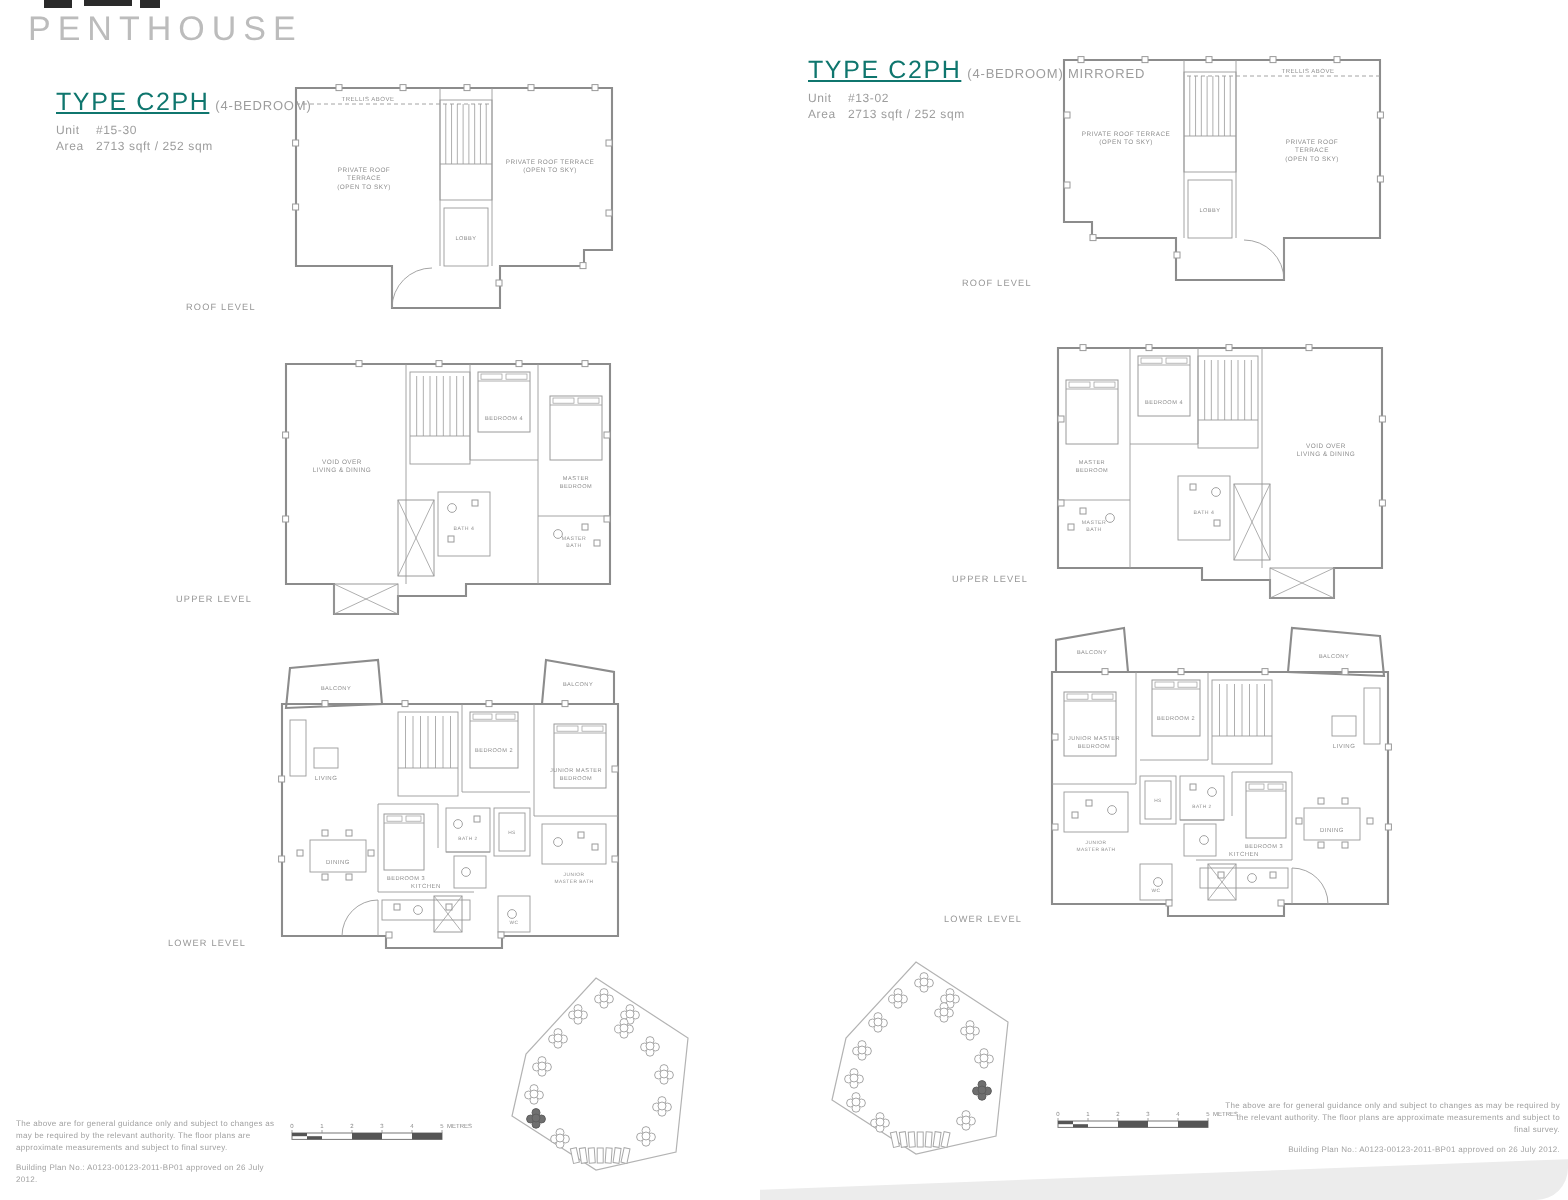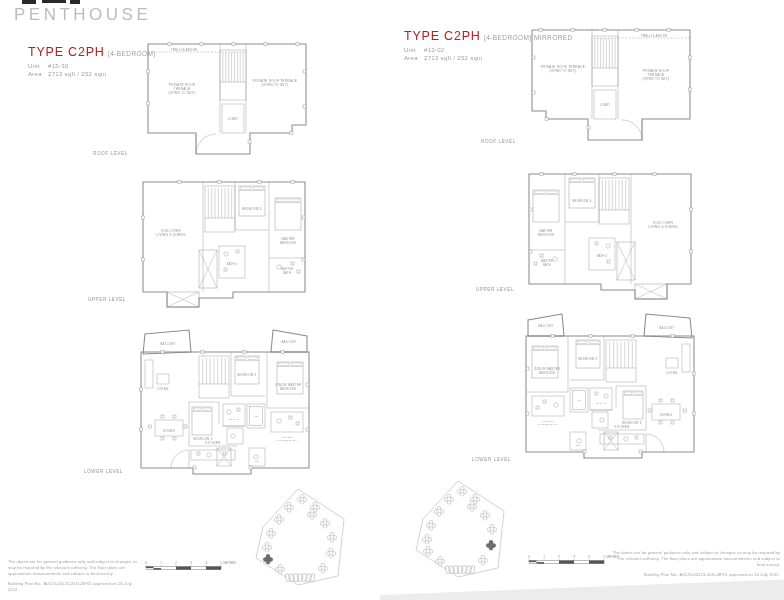--- a/index.html
+++ b/index.html
@@ -1,22 +1,22 @@
 <!DOCTYPE html>
 <html><head>
 <meta charset="utf-8">
 <style>
   html,body{margin:0;padding:0;background:#fff;}
   .page{position:relative;width:784px;height:600px;background:#ffffff;overflow:hidden;
-        font-family:"Liberation Sans",sans-serif;}
+        font-family:"Liberation Sans",sans-serif;border-radius:16px;}
   .abs{position:absolute;}
   .page-title{font-size:17px;color:#bcbcbc;letter-spacing:3.5px;font-weight:400;}
   .scan-mark{background:#2a2a2a;}
   .type-line{white-space:nowrap;}
-  .type-title{font-size:12.5px;color:#b91c1c;letter-spacing:.8px;}
+  .type-title{font-size:12.5px;color:#0f766e;letter-spacing:.8px;text-decoration:underline;}
   .type-suffix{font-size:6.5px;color:#9d9d9d;letter-spacing:.4px;margin-left:3px;}
   .meta-row{font-size:6px;color:#9d9d9d;margin-top:2.5px;letter-spacing:.3px;}
   .meta-label{display:inline-block;width:20px;}
   .level-label{font-size:4.6px;color:#979797;letter-spacing:.6px;}
   .plan-host svg{display:block;}
   .disclaimer{font-size:4px;line-height:1.55;color:#a0a0a0;letter-spacing:.15px;}
   .disclaimer .bp-line{margin-top:3px;}
   .disclaimer.right{text-align:right;}
   .shadow-band{background:#ececec;clip-path:polygon(0 85%,100% 40%,100% 100%,0 100%);}
 </style>

